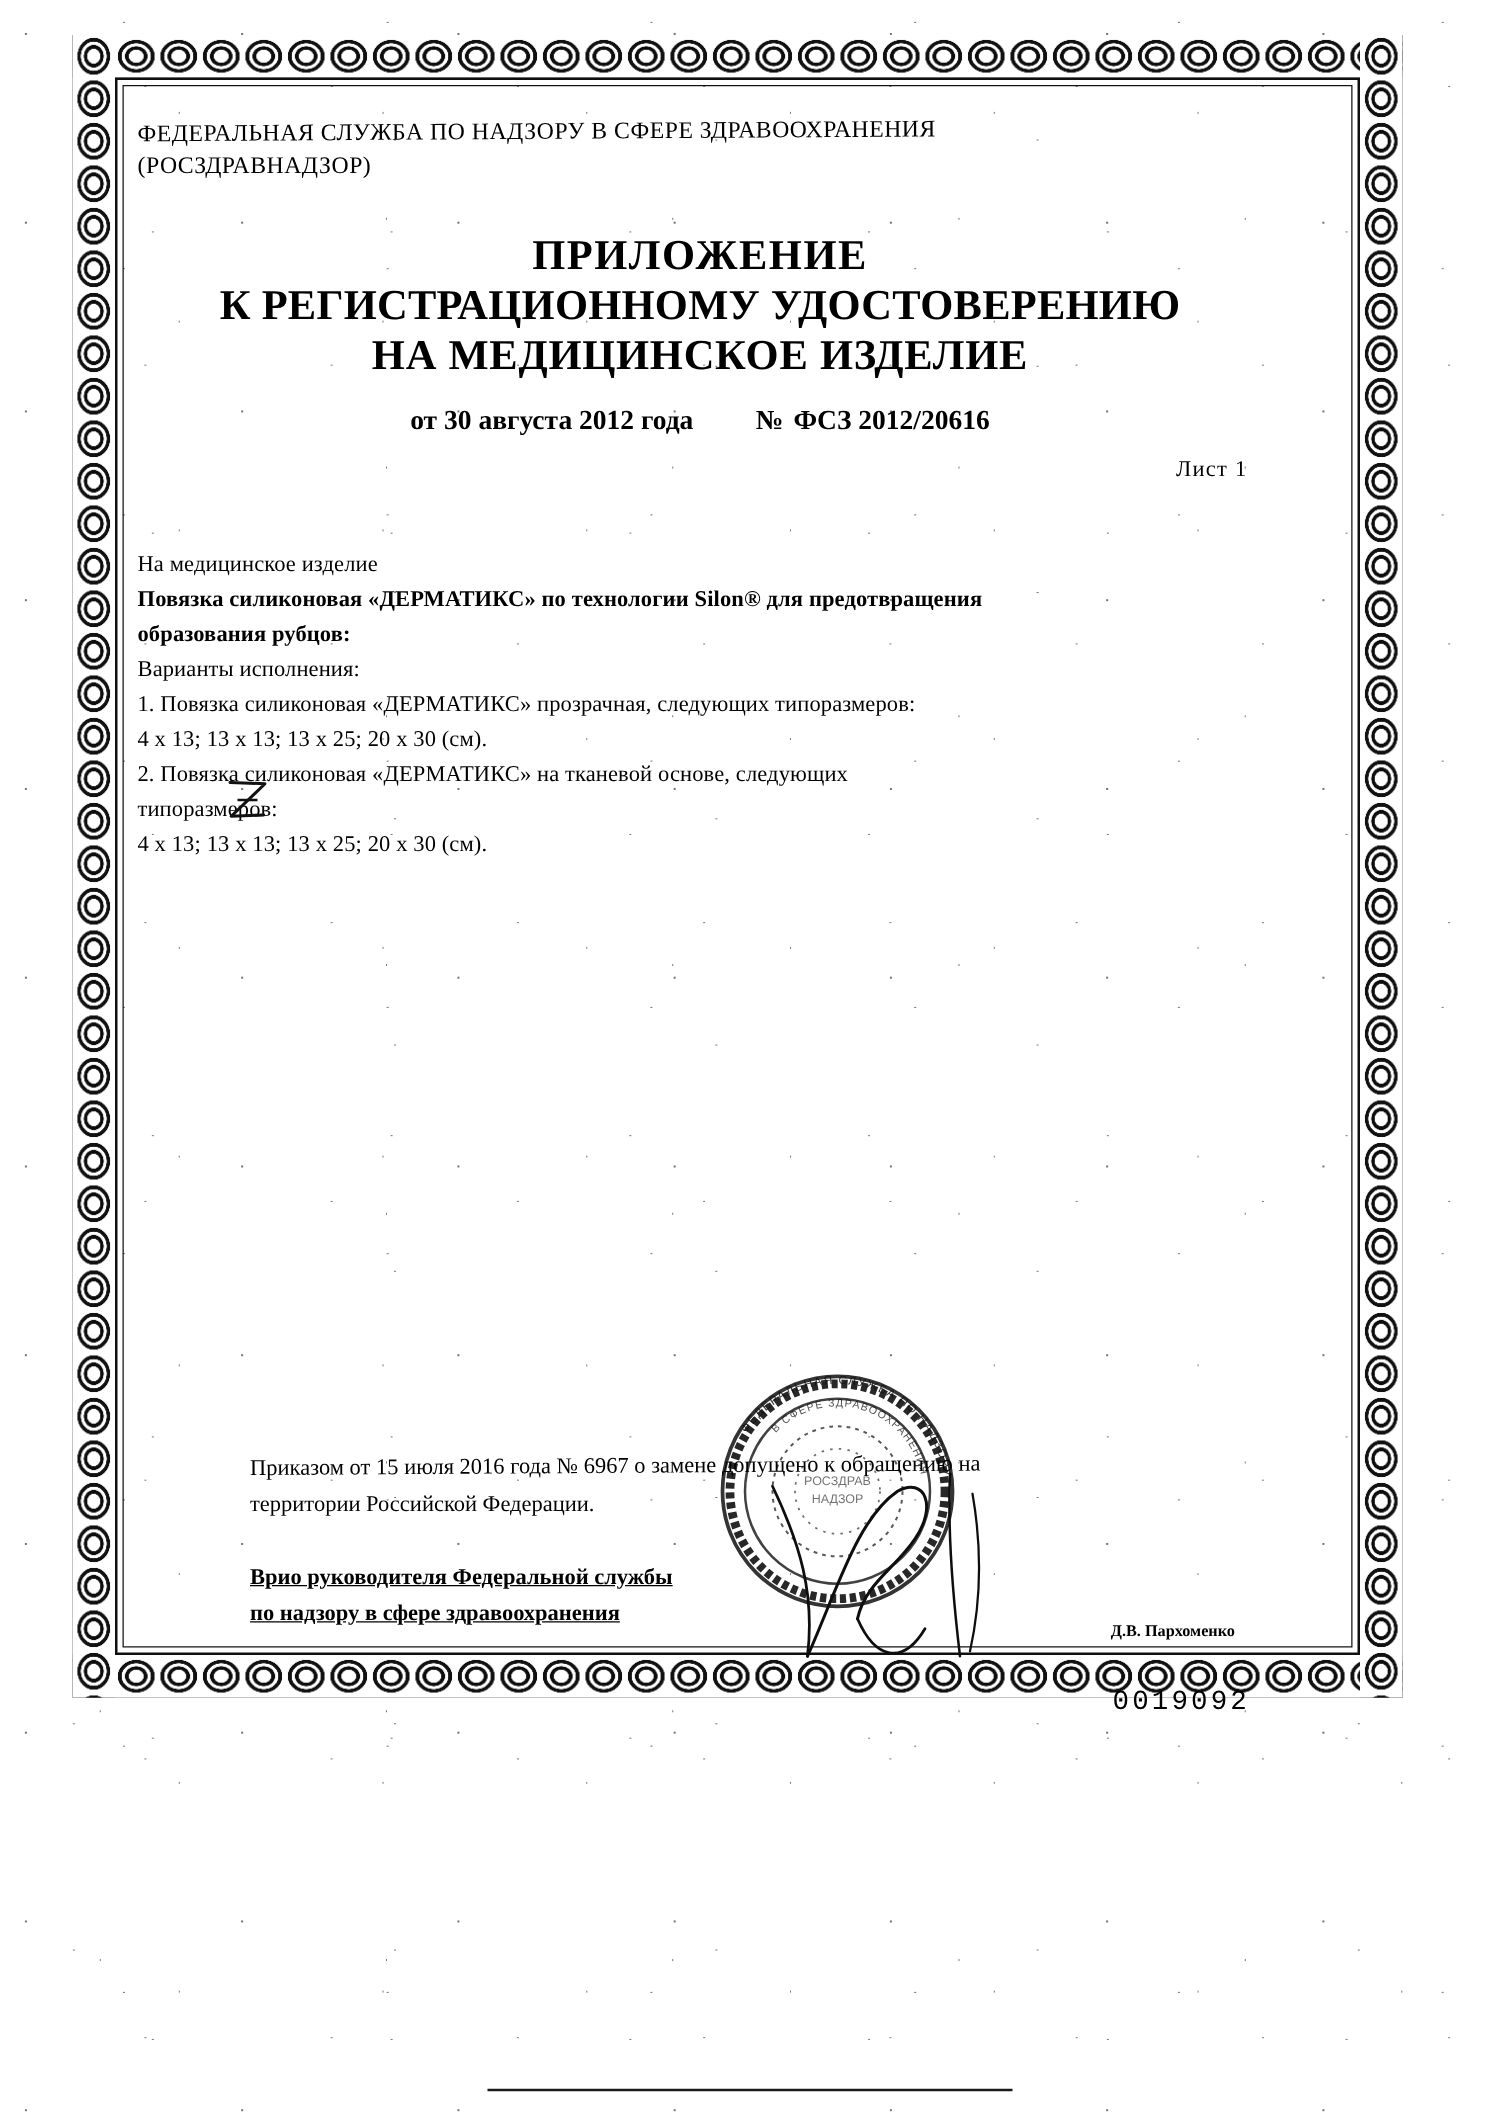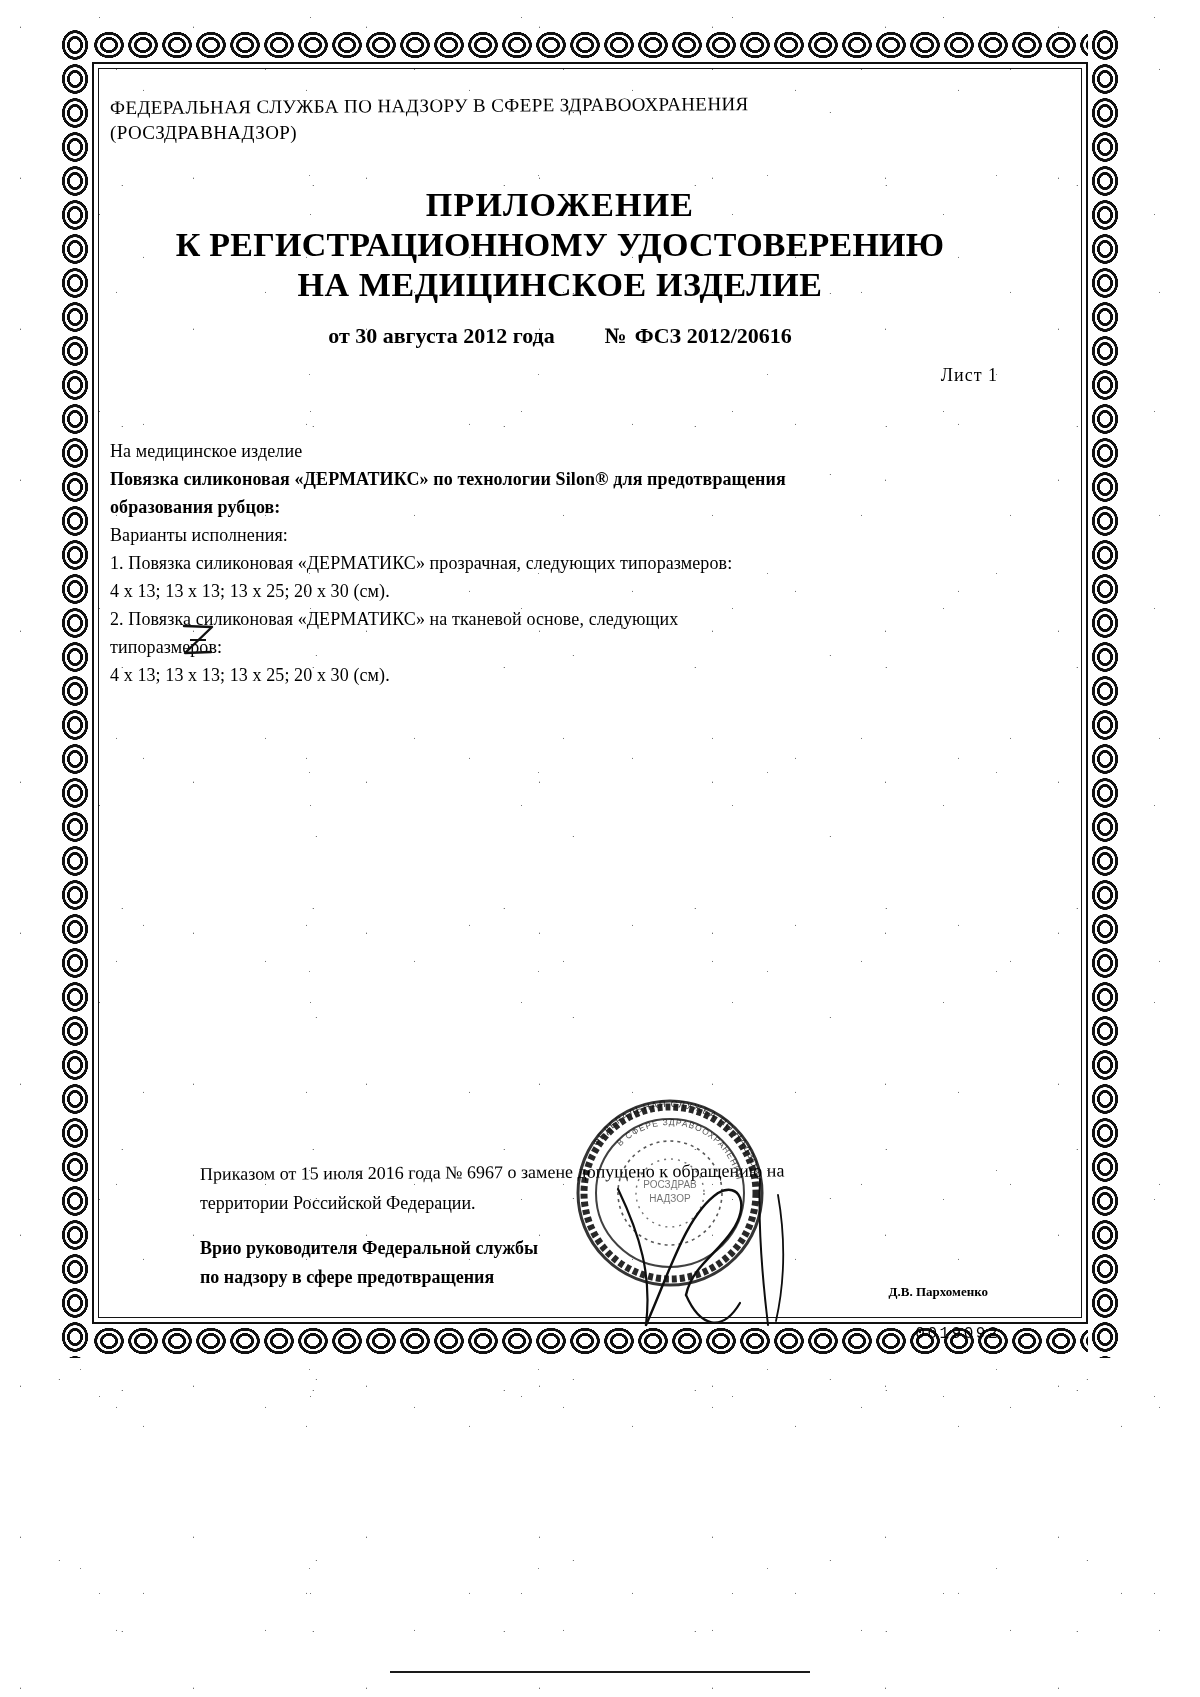--- a/index.html
+++ b/index.html
@@ -167,44 +167,45 @@
     position: absolute;
     left: 200px;
     top: 1160px;
     width: 800px;
     font-size: 18px;
     line-height: 1.62;
   }
   .bottom-block p { margin: 0; }
 
   .sign-row {
-    margin-top: 16px;
+    margin-top: 29px;
     position: relative;
     height: 70px;
+    text-decoration: underline;
   }
   .sign-left {
     font-weight: bold;
     font-size: 18px;
     line-height: 1.6;
     width: 430px;
   }
   .sign-name {
     position: absolute;
     right: 12px;
     bottom: 2px;
     font-weight: bold;
     font-size: 13px;
     white-space: nowrap;
   }
   .serial {
     position: absolute;
     right: 0;
-    top: 162px;
+    top: 184px;
     font-family: "Liberation Mono", "DejaVu Sans Mono", monospace;
-    font-size: 16px;
+    font-size: 22px;
     letter-spacing: 2.5px;
   }
 
   
   .stamp {
     position: absolute;
     left: 565px;
     top: 1088px;
     width: 210px;
     height: 210px;
@@ -319,21 +320,21 @@
     </svg>
   </div>
 
   <div class="bottom-block">
     <p class="skew">Приказом от 15 июля 2016 года № 6967 о замене допущено к обращению на</p>
     <p>территории Российской Федерации.</p>
 
     <div class="sign-row">
       <div class="sign-left">
         <div>Врио руководителя Федеральной службы</div>
-        <div>по надзору в сфере предотвращения</div>
+        <div>по надзору в сфере здравоохранения</div>
       </div>
       <div class="sign-name">Д.В. Пархоменко</div>
     </div>
 
     <div class="serial">0019092</div>
   </div>
 
   <div class="bottom-rule"></div>
 
 </div>

